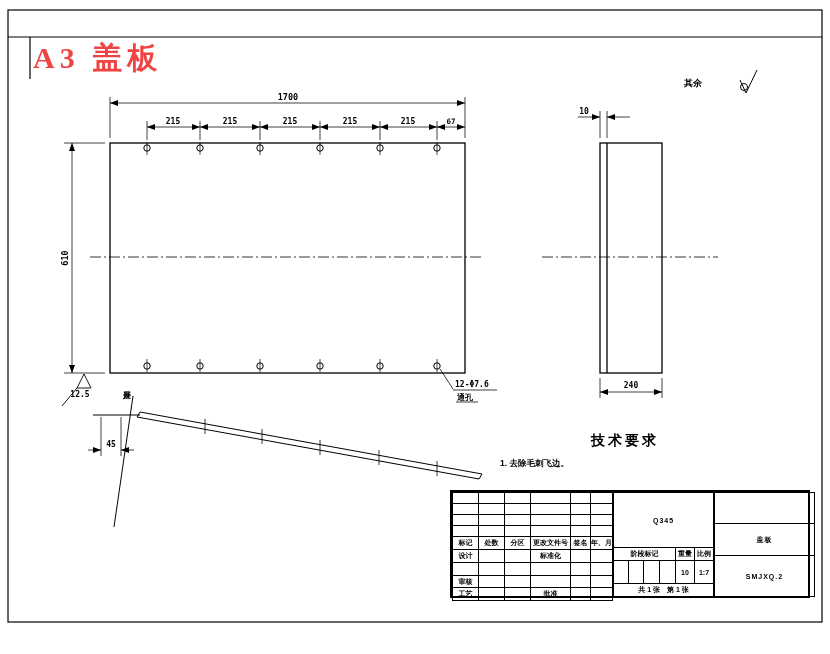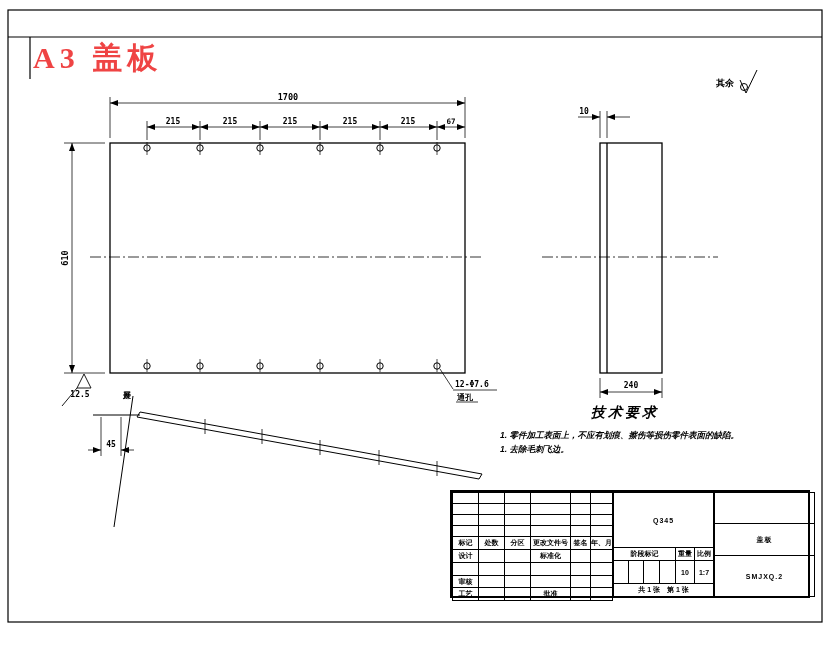--- a/index.html
+++ b/index.html
@@ -1,22 +1,22 @@
 <!DOCTYPE html>
 <html><head>
 <meta charset="utf-8">
 <style>
   html,body{margin:0;padding:0;background:#ffffff;}
   body{width:830px;height:654px;position:relative;font-family:"Liberation Sans",sans-serif;color:#000;overflow:hidden;}
   .abs{position:absolute;}
   svg text{font-family:"DejaVu Sans Mono","Liberation Mono",monospace;font-weight:700;fill:#000;}
   #sheet-title{left:33px;top:38px;font-family:"Liberation Serif",serif;font-size:30px;font-weight:700;letter-spacing:5px;color:#ef4444;white-space:nowrap;}
-  #surface-note{left:716px;top:77px;font-size:9px;font-weight:700;white-space:nowrap;}
+  #surface-note{left:684px;top:77px;font-size:9px;font-weight:700;white-space:nowrap;}
   #detail-label{left:121px;top:385px;font-size:8px;font-weight:700;writing-mode:vertical-rl;line-height:10px;}
-  #tech{left:500px;top:404px;width:250px;font-style:italic;}
+  #tech{left:500px;top:432px;width:250px;}
   #tech .tech-title{text-align:center;font-size:14px;font-weight:700;letter-spacing:3px;margin-bottom:6px;}
   #tech .tech-line{font-size:8.5px;font-weight:700;line-height:14px;white-space:nowrap;}
   
   #titleblock{left:450px;top:490px;width:360px;height:108px;border:2px solid #000;display:flex;box-sizing:border-box;background:#fff;}
   #titleblock table{border-collapse:collapse;table-layout:fixed;height:104px;}
   #titleblock td{border:1px solid #000;padding:0;text-align:center;vertical-align:middle;font-size:7px;font-weight:700;overflow:hidden;white-space:nowrap;}
   td.tiny{font-size:6px;}
   td.big{font-size:12px;letter-spacing:1px;}
   td.num{font-size:8px;}
 </style>
@@ -173,21 +173,20 @@
 </svg>
 
 <div class="abs" id="sheet-title">A3 盖板</div>
 
 <div class="abs" id="surface-note">其余</div>
 
 <div class="abs" id="detail-label">展开</div>
 
 <div class="abs" id="tech">
   <div class="tech-title">技术要求</div>
-  <div class="tech-line">1. 零件加工表面上，不应有划痕、擦伤等损伤零件表面的缺陷。</div>
   <div class="tech-line">1. 去除毛刺飞边。</div>
 </div>
 
 <div class="abs" id="titleblock">
 
   <table style="width:160px">
     <colgroup>
         <col style="width:26px">
         <col style="width:26px">
         <col style="width:26px">

